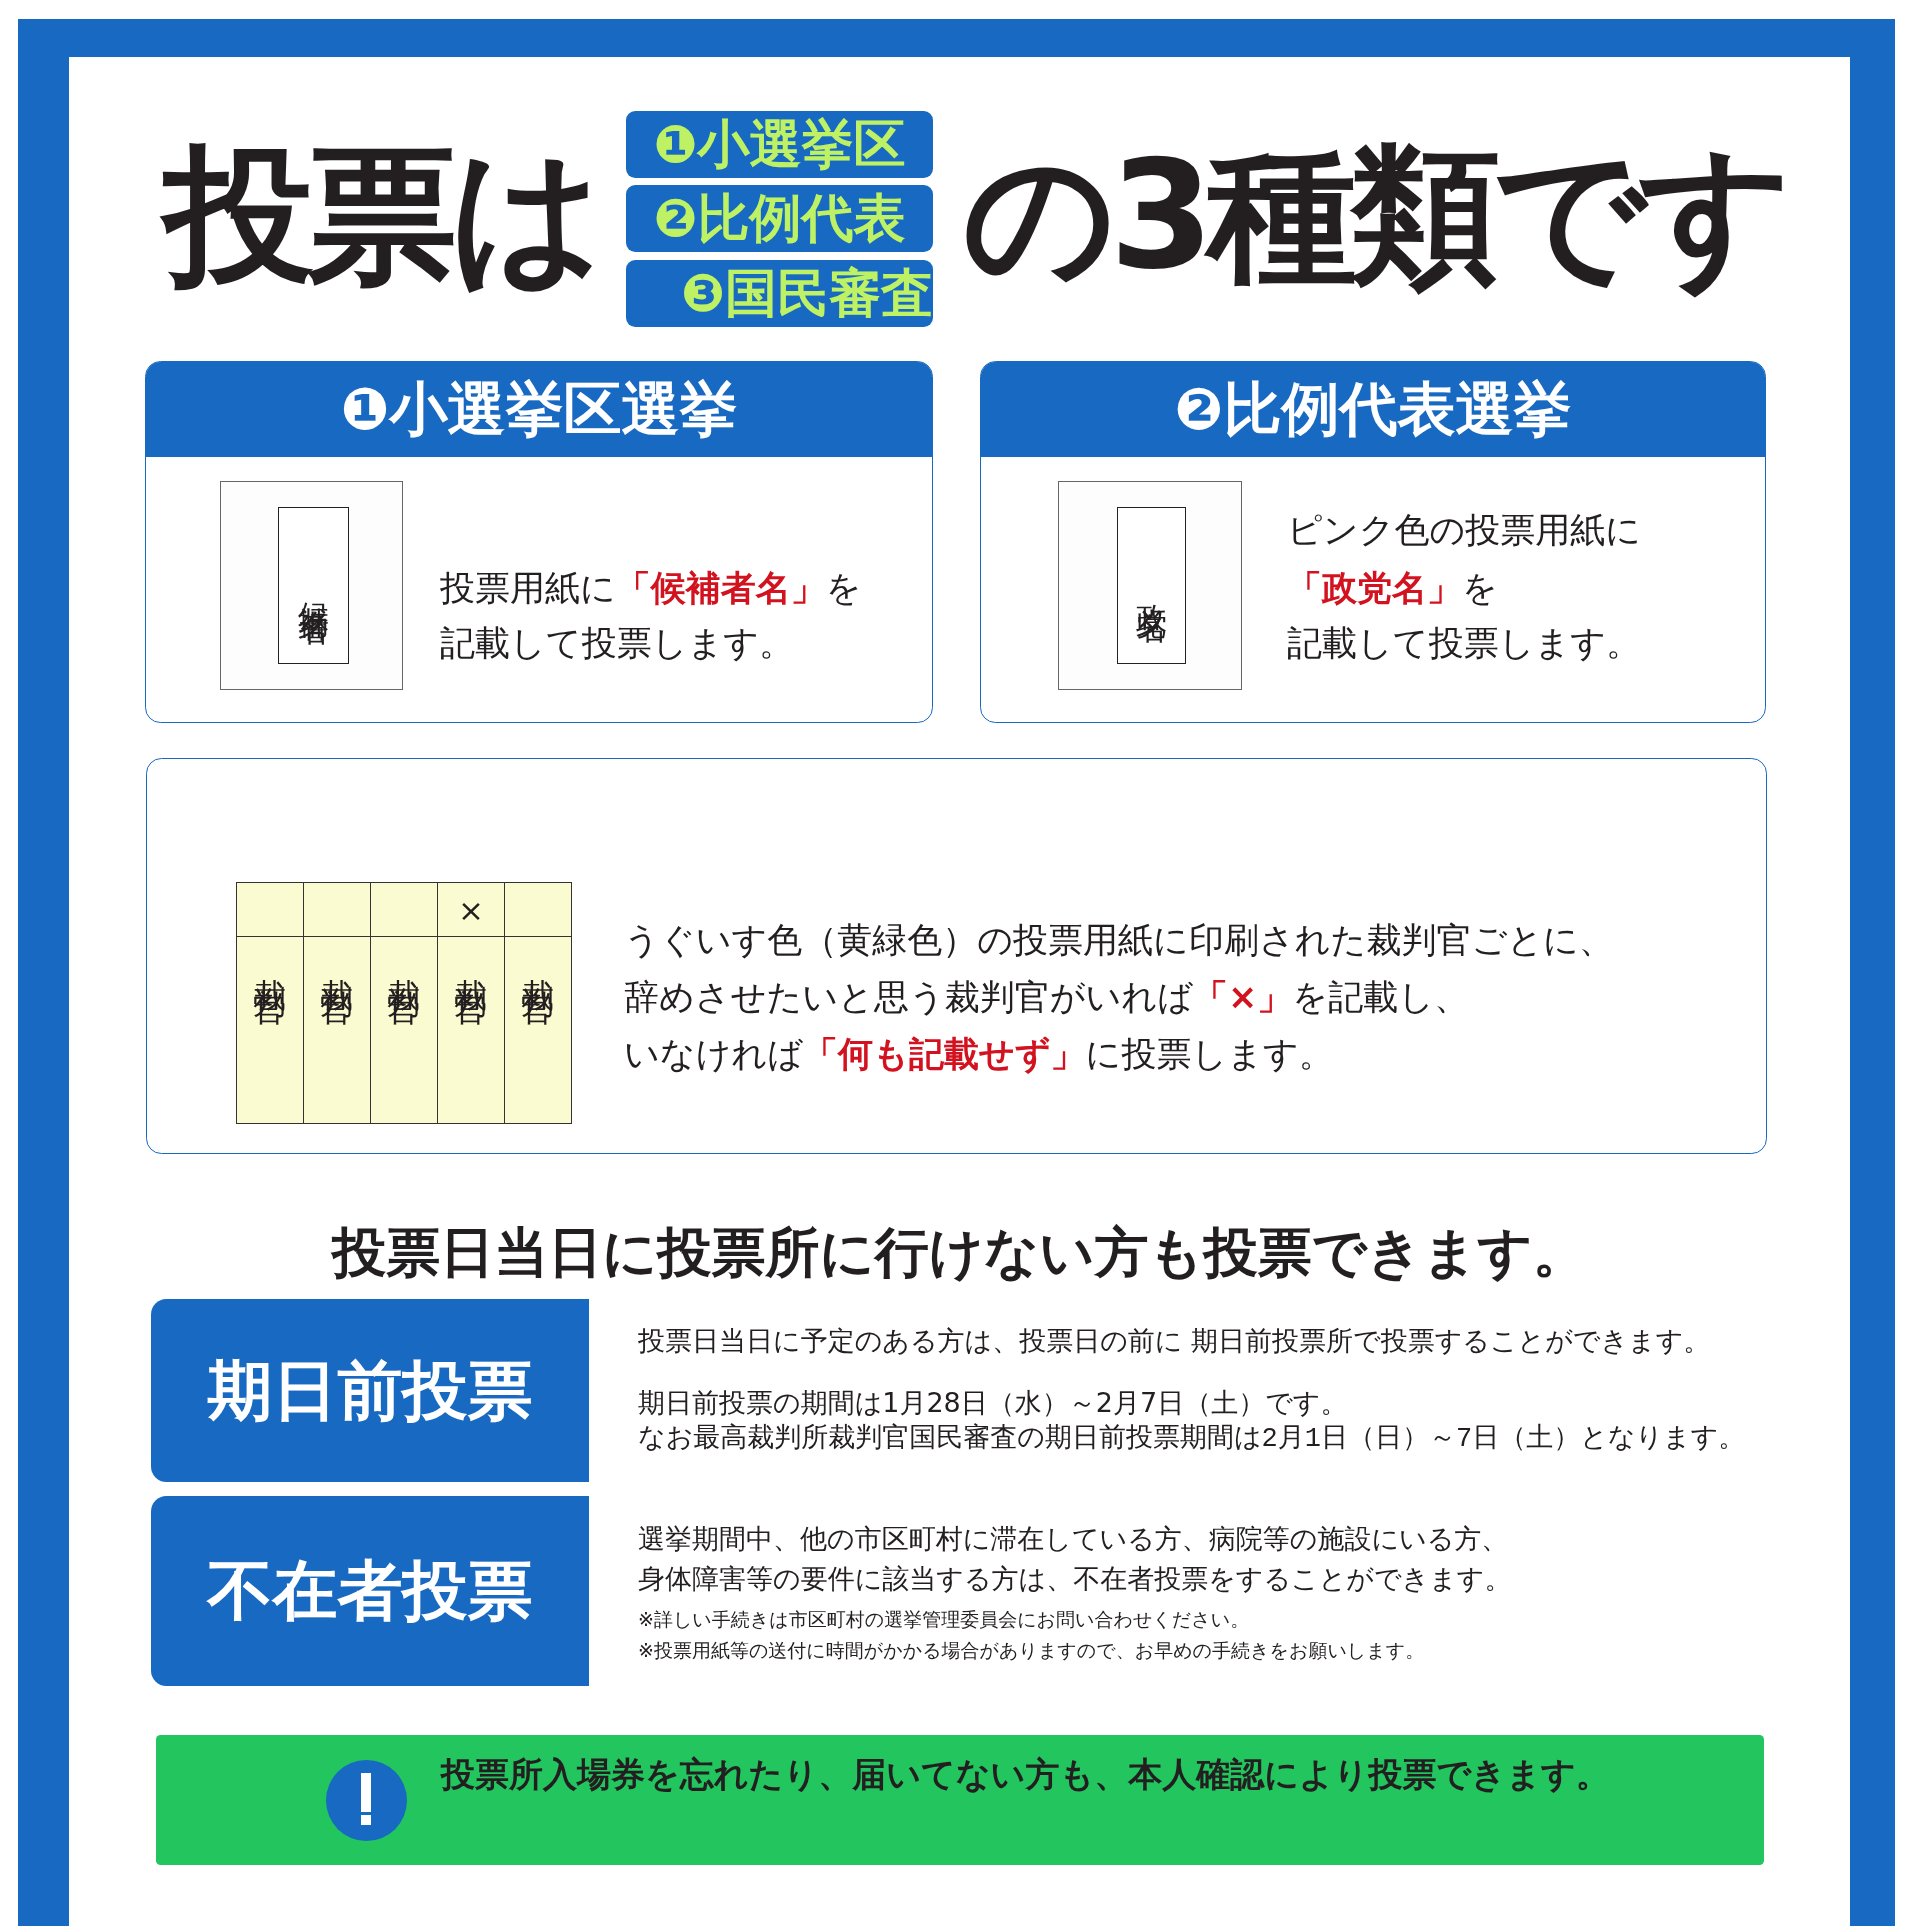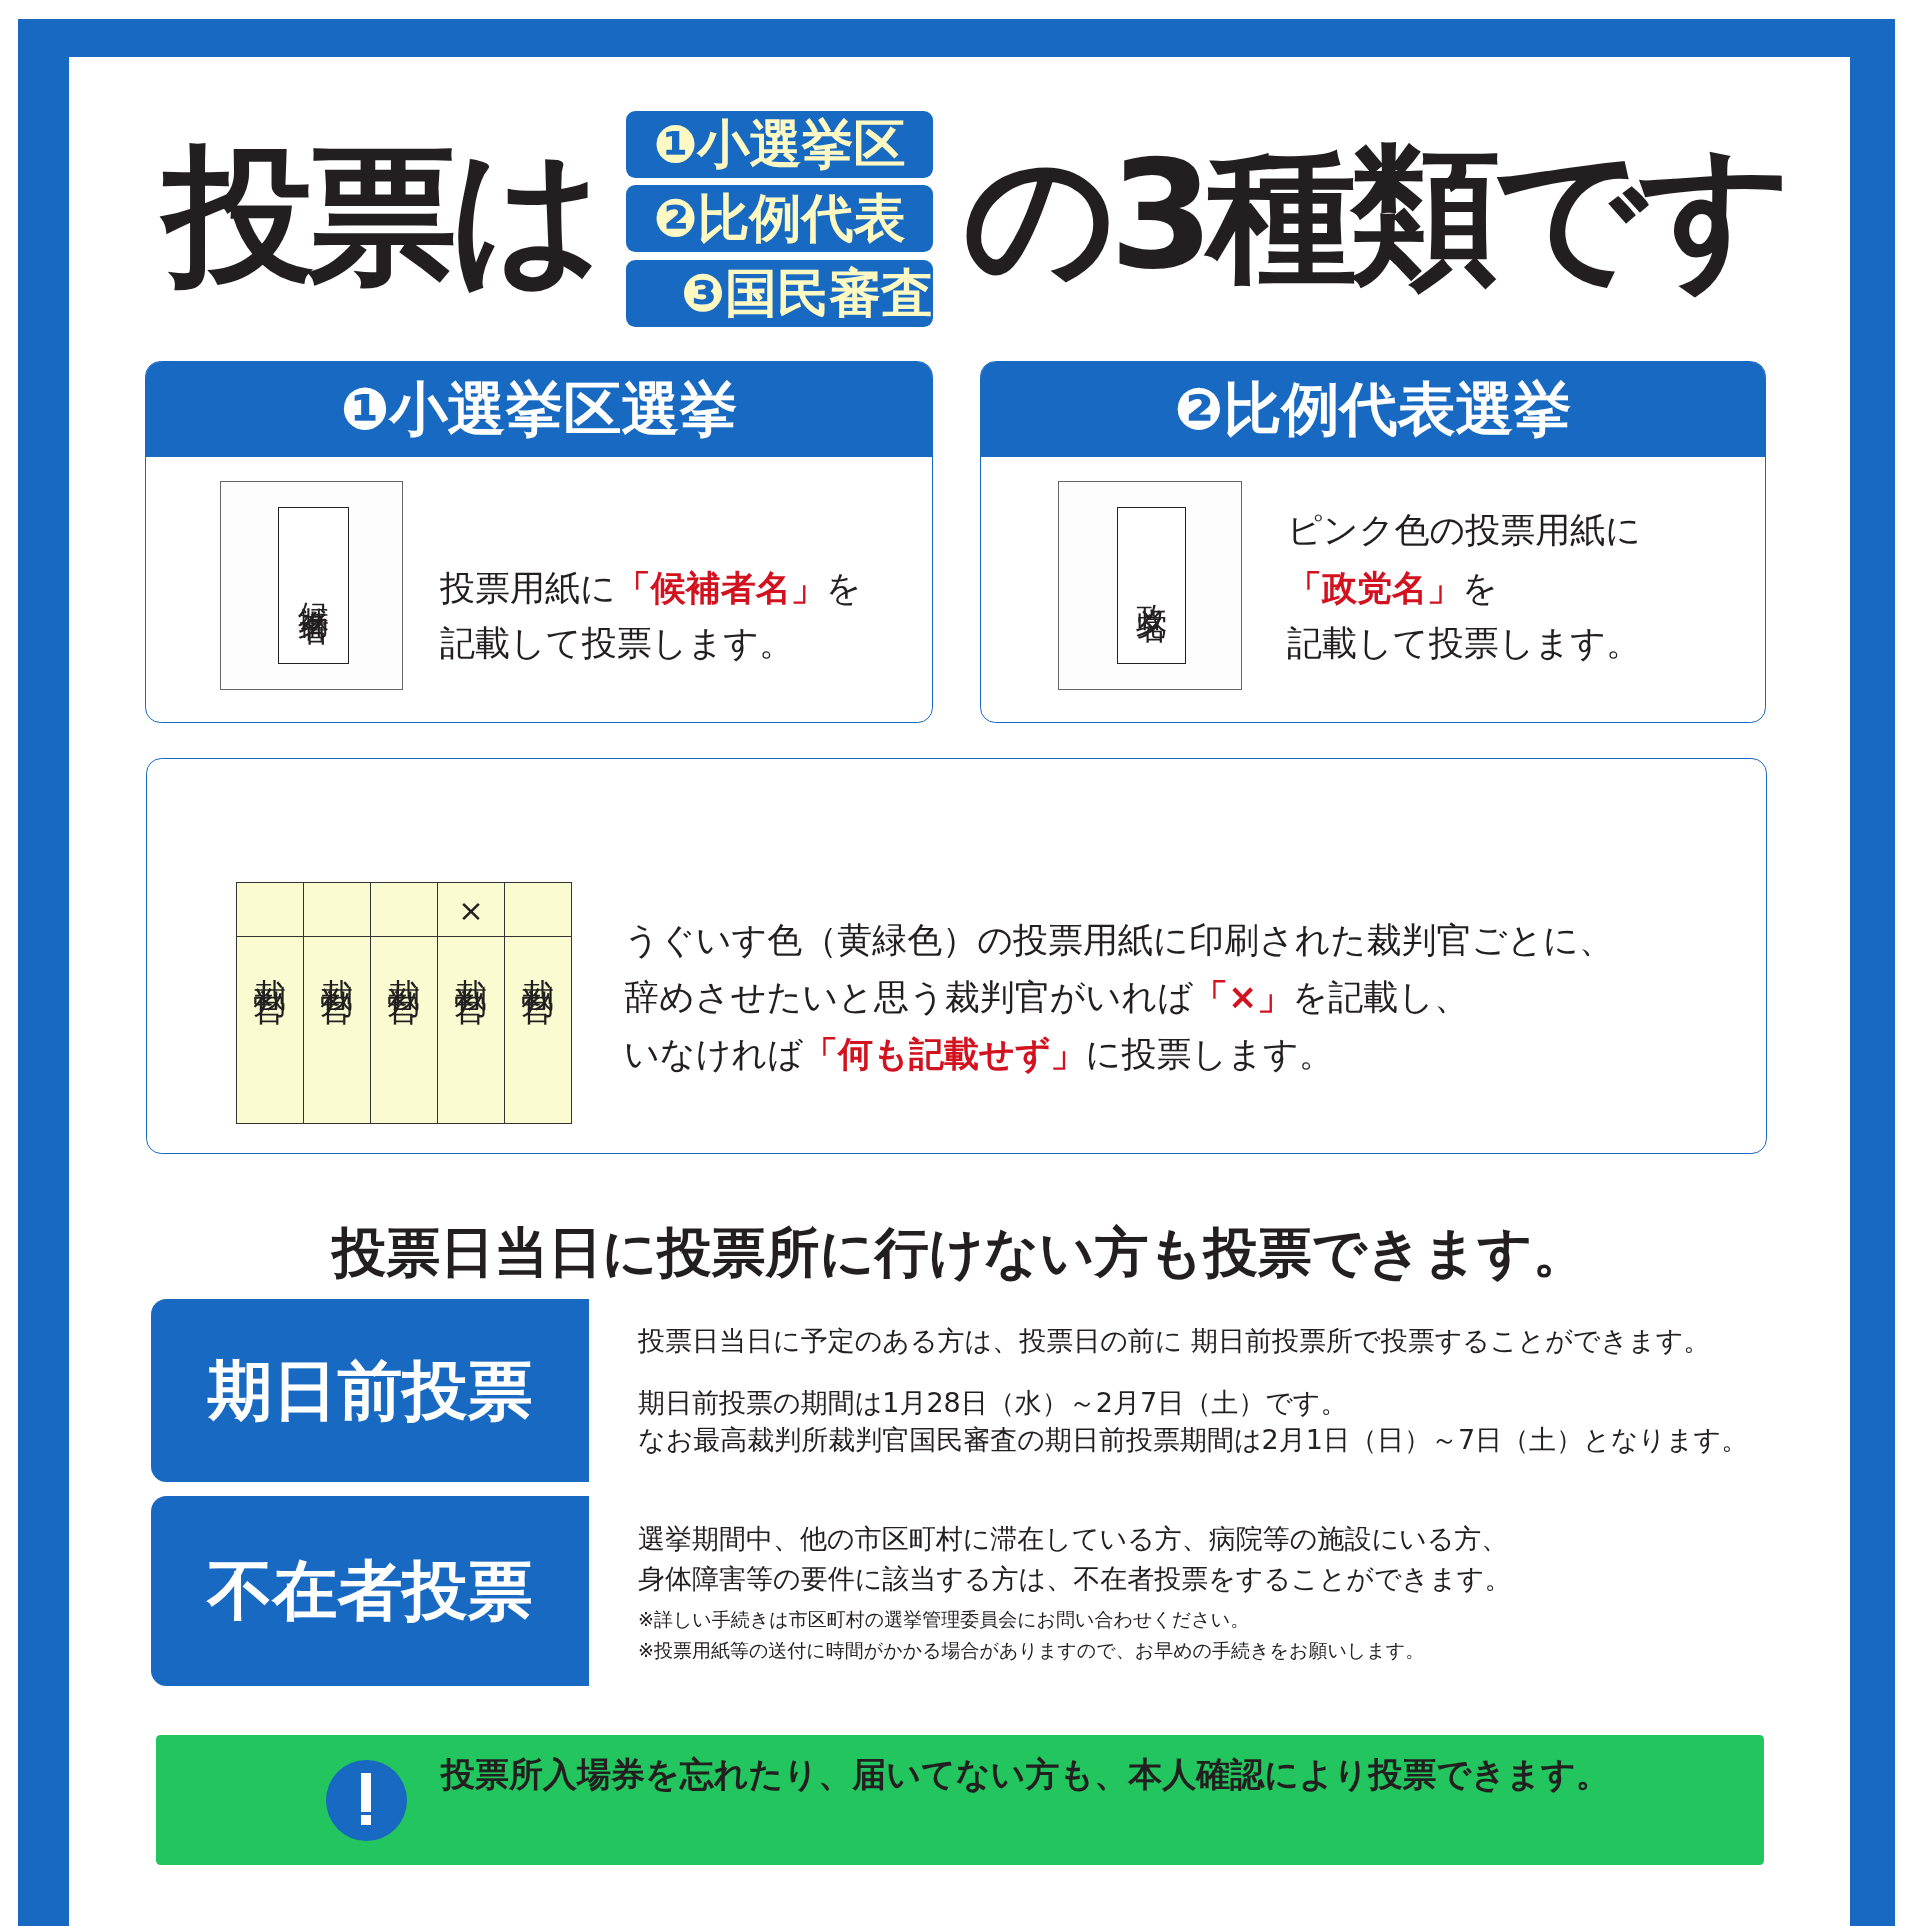--- a/index.html
+++ b/index.html
@@ -8,21 +8,21 @@
   .a{position:absolute;}
   .nw{white-space:nowrap;}
   .emb{color:#d2121e;font-weight:bold;}
 
   
   .frame{left:18px;top:18.5px;width:1877px;height:2669px;background:#1769c1;}
   .inner{left:69px;top:57px;width:1781px;height:2576px;background:#ffffff;}
 
   
   .title{font-weight:bold;font-size:150px;line-height:162px;letter-spacing:-7px;top:134px;color:#231f20;}
-  .badge{left:626px;width:307px;height:67px;background:#1769c1;border-radius:9.2px;color:#fef9c3;
+  .badge{left:626px;width:307px;height:67px;background:#1769c1;border-radius:9.2px;color:#bef264;
          font-weight:bold;font-size:52px;line-height:67px;text-align:center;}
 
   
   .card{box-sizing:border-box;border:1.9px solid #1769c1;border-radius:15.4px;background:#fff;overflow:hidden;}
   .card-head{position:absolute;left:0;top:0;right:0;background:#1769c1;color:#fff;font-weight:bold;
              font-size:58px;text-align:center;}
   .card-line{position:absolute;font-size:35px;line-height:50px;height:50px;}
   .ballot-outer{position:absolute;box-sizing:border-box;border:0.8px solid #666;background:#fdfdfd;}
   .ballot-inner{position:absolute;box-sizing:border-box;border:1.9px solid #222;background:#fff;
                 display:flex;align-items:center;justify-content:center;}
@@ -137,21 +137,21 @@
   <div class="card-line nw" style="left:477px;top:270px;font-size:35px;">
     <span>いなければ</span><span class="emb">「何も記載せず」</span><span>に投票します。</span>
   </div>
 </div>
 
 <div class="a sec-head nw" style="top:1218px;">投票日当日に投票所に行けない方も投票できます。</div>
 
 <div class="a side-box nw" style="top:1299px;height:183px;line-height:183px;">期日前投票</div>
 <div class="a body-line nw" style="top:1321px;">投票日当日に予定のある方は、投票日の前に 期日前投票所で投票することができます。</div>
 <div class="a body-line nw" style="top:1383px;">期日前投票の期間は1月28日（水）～2月7日（土）です。</div>
-<div class="a body-line nw" style="top:1420px;">なお最高裁判所裁判官国民審査の期日前投票期間は2月1日（日）～7日（土）となります。</div>
+<div class="a body-line nw" style="top:1420px;font-family:Liberation Mono, monospace;">なお最高裁判所裁判官国民審査の期日前投票期間は2月1日（日）～7日（土）となります。</div>
 
 <div class="a side-box nw" style="top:1496px;height:190px;line-height:190px;">不在者投票</div>
 <div class="a body-line nw" style="top:1519px;">選挙期間中、他の市区町村に滞在している方、病院等の施設にいる方、</div>
 <div class="a body-line nw" style="top:1559px;">身体障害等の要件に該当する方は、不在者投票をすることができます。</div>
 <div class="a note-line nw" style="top:1606px;">※詳しい手続きは市区町村の選挙管理委員会にお問い合わせください。</div>
 <div class="a note-line nw" style="top:1637px;">※投票用紙等の送付に時間がかかる場合がありますので、お早めの手続きをお願いします。</div>
 
 <div class="a notice">
   <div class="notice-icon">
     <div class="notice-bar"></div>

